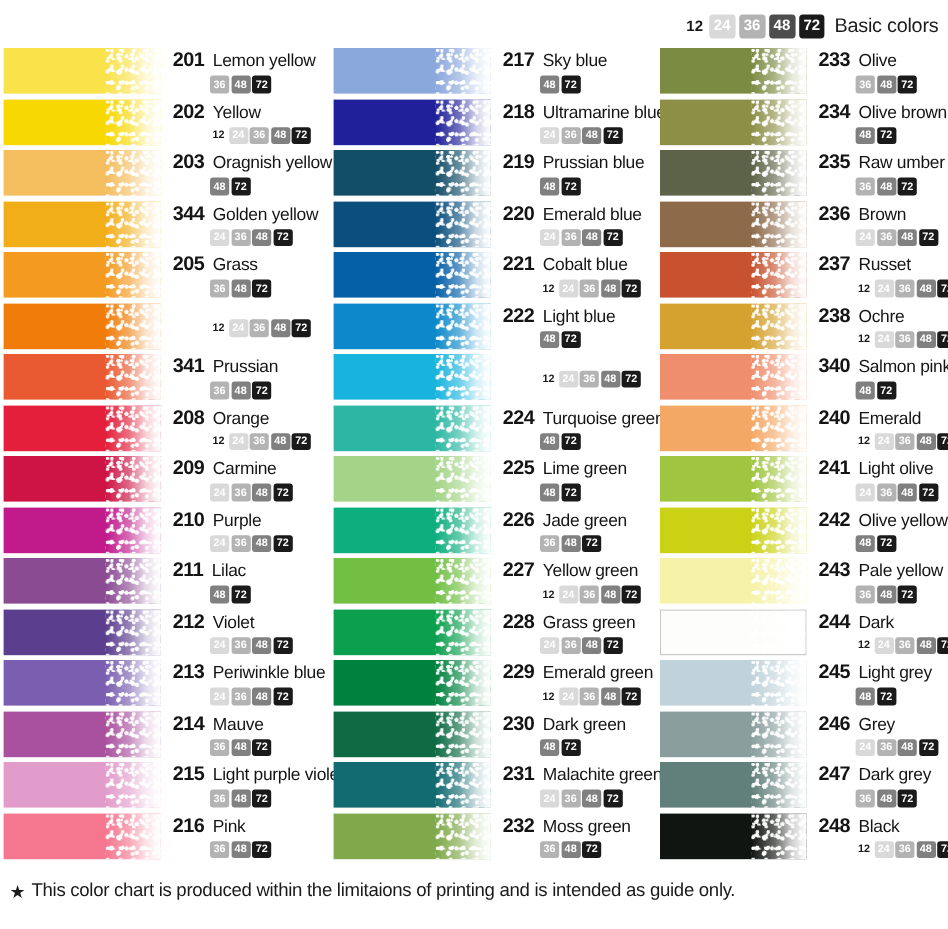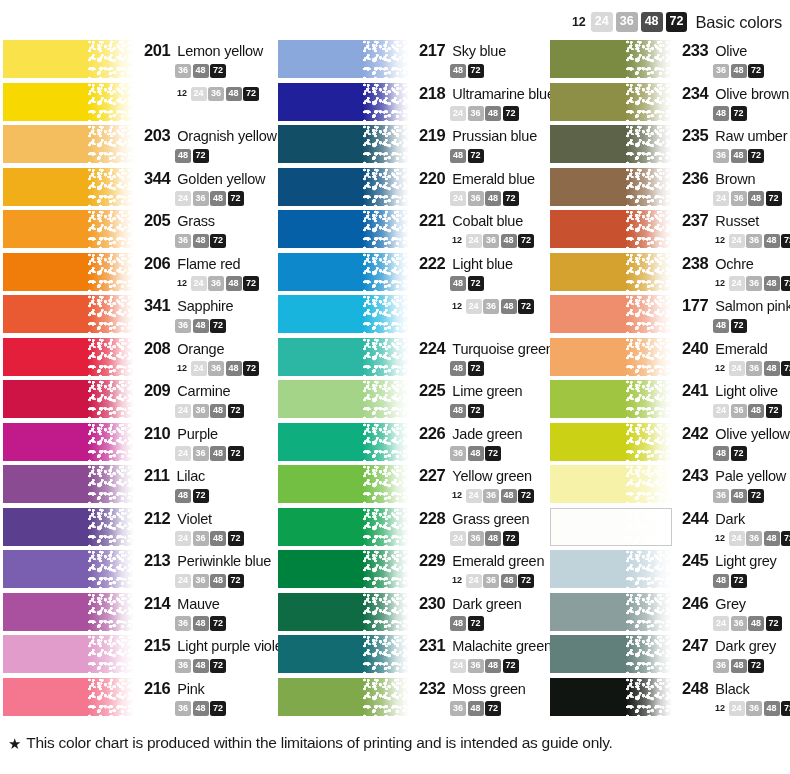--- a/index.html
+++ b/index.html
@@ -77,21 +77,21 @@
   .swatch.outlined{
     border:1px solid #c9c9c9;
     box-sizing:border-box;
   }
 
   .info{
     flex:1 1 auto;
     padding-left:10px;
     display:flex;
     flex-direction:column;
-    justify-content:space-between;
+    justify-content:center;
     padding-top:1px;
   }
   .col-2 .info{padding-left:10px;}
   .nameline{
     display:flex;align-items:baseline;gap:7px;
     white-space:nowrap;
   }
   .code{
     font-size:16.5px;font-weight:700;color:#141414;
     letter-spacing:-0.4px;
@@ -157,20 +157,24 @@
               <span class="b" style="background: rgb(26, 26, 26); color: rgb(255, 255, 255);">72</span>
             </div>
           </div>
         </div>
         <div class="row">
           <div class="swatch">
             <div class="solid" style="background: rgb(247, 216, 0);"></div>
             <div class="feather"></div>
           </div>
           <div class="info">
+            <div class="nameline">
+              <span class="code">202</span>
+              <span class="cname">Yellow</span>
+            </div>
             <div class="badges">
               <span class="b plain" style="color: rgb(26, 26, 26);">12</span>
               <span class="b" style="background: rgb(217, 217, 217); color: rgb(255, 255, 255);">24</span>
               <span class="b" style="background: rgb(179, 179, 179); color: rgb(255, 255, 255);">36</span>
               <span class="b" style="background: rgb(128, 128, 128); color: rgb(255, 255, 255);">48</span>
               <span class="b" style="background: rgb(26, 26, 26); color: rgb(255, 255, 255);">72</span>
             </div>
           </div>
         </div>
         <div class="row">
@@ -223,42 +227,38 @@
               <span class="b" style="background: rgb(26, 26, 26); color: rgb(255, 255, 255);">72</span>
             </div>
           </div>
         </div>
         <div class="row">
           <div class="swatch">
             <div class="solid" style="background: rgb(240, 125, 10);"></div>
             <div class="feather"></div>
           </div>
           <div class="info">
-            <div class="nameline">
-              <span class="code">206</span>
-              <span class="cname">Flame red</span>
-            </div>
             <div class="badges">
               <span class="b plain" style="color: rgb(26, 26, 26);">12</span>
               <span class="b" style="background: rgb(217, 217, 217); color: rgb(255, 255, 255);">24</span>
               <span class="b" style="background: rgb(179, 179, 179); color: rgb(255, 255, 255);">36</span>
               <span class="b" style="background: rgb(128, 128, 128); color: rgb(255, 255, 255);">48</span>
               <span class="b" style="background: rgb(26, 26, 26); color: rgb(255, 255, 255);">72</span>
             </div>
           </div>
         </div>
         <div class="row">
           <div class="swatch">
             <div class="solid" style="background: rgb(234, 90, 50);"></div>
             <div class="feather"></div>
           </div>
           <div class="info">
             <div class="nameline">
               <span class="code">341</span>
-              <span class="cname">Sapphire</span>
+              <span class="cname">Prussian</span>
             </div>
             <div class="badges">
               <span class="b" style="background: rgb(179, 179, 179); color: rgb(255, 255, 255);">36</span>
               <span class="b" style="background: rgb(128, 128, 128); color: rgb(255, 255, 255);">48</span>
               <span class="b" style="background: rgb(26, 26, 26); color: rgb(255, 255, 255);">72</span>
             </div>
           </div>
         </div>
         <div class="row">
           <div class="swatch">
@@ -802,21 +802,21 @@
             </div>
           </div>
         </div>
         <div class="row">
           <div class="swatch">
             <div class="solid" style="background: rgb(238, 142, 108);"></div>
             <div class="feather"></div>
           </div>
           <div class="info">
             <div class="nameline">
-              <span class="code">177</span>
+              <span class="code">340</span>
               <span class="cname">Salmon pink</span>
             </div>
             <div class="badges">
               <span class="b" style="background: rgb(128, 128, 128); color: rgb(255, 255, 255);">48</span>
               <span class="b" style="background: rgb(26, 26, 26); color: rgb(255, 255, 255);">72</span>
             </div>
           </div>
         </div>
         <div class="row">
           <div class="swatch">

